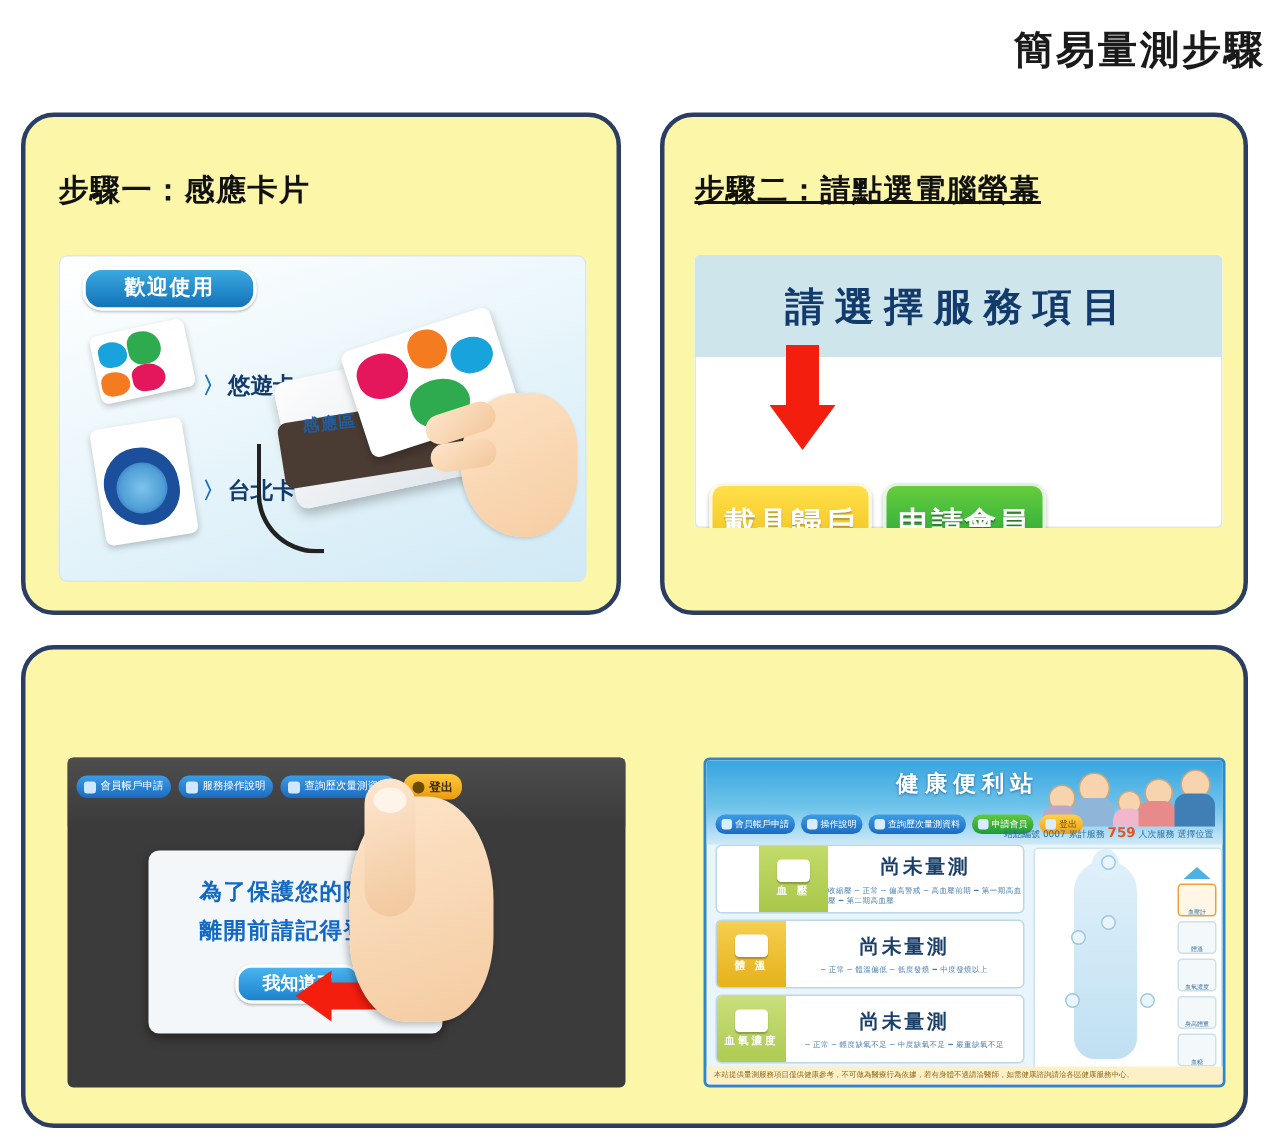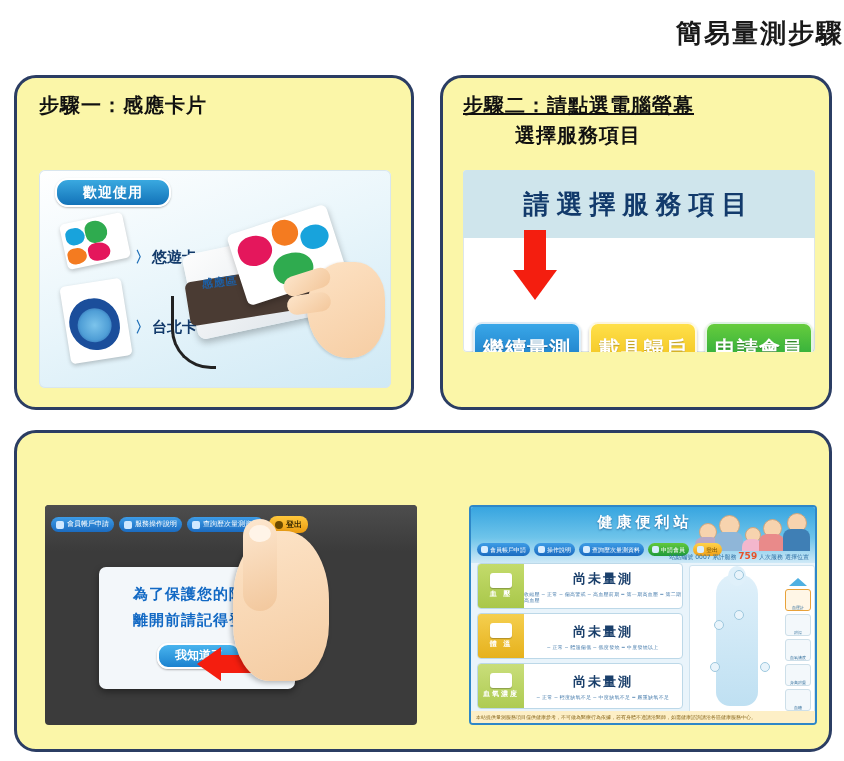--- a/index.html
+++ b/index.html
@@ -13,21 +13,21 @@
     font-size:26px;font-weight:700;color:#1a1a1a;letter-spacing:2px;
   }
 
   
   .panel{
     position:absolute;background:#fbf6a8;border:3px solid #2b3d63;
     border-radius:22px;box-sizing:border-box;
   }
   .panel-title{
     position:absolute;font-size:20px;font-weight:700;color:#111;
-    letter-spacing:1px;white-space:nowrap;
+    letter-spacing:1px;white-space:nowrap;margin-top:21px;
   }
 
   
   #panel1{left:14px;top:75px;width:400px;height:335px;}
   #p1-title{left:22px;top:14px;}
   .p1-screen{
     position:absolute;left:22px;top:92px;width:352px;height:218px;
     background:linear-gradient(160deg,#ffffff 0%,#eaf6fb 45%,#cfe9f5 100%);
     border-radius:6px;overflow:hidden;box-shadow:0 0 0 1px #d9e6ee inset;
   }
@@ -249,21 +249,21 @@
   .h-left{position:absolute;left:6px;top:56px;width:206px;}
   .m-row{
     display:flex;height:44px;margin-bottom:4px;background:#fff;border-radius:4px;
     border:1px solid #bcd8e8;overflow:hidden;
   }
   .m-icon{
     width:46px;display:flex;flex-direction:column;align-items:center;
     justify-content:center;gap:1px;color:#fff;font-size:7px;font-weight:700;
     letter-spacing:2px;flex:none;
   }
-  .m-icon.g{background:linear-gradient(180deg,#c3db6b,#a9c74a);}
+  .m-icon.g{background:linear-gradient(180deg,#c3db6b,#a9c74a);margin-left:28px;}
   .m-icon.y{background:linear-gradient(180deg,#f5cf4f,#e6b11c);}
   .m-icon.g2{background:linear-gradient(180deg,#c9de7a,#aecb52);}
   .m-icon .dev{width:22px;height:15px;background:#fff;border-radius:3px;
     box-shadow:0 1px 1px rgba(0,0,0,.25);}
   .m-body{flex:1;display:flex;flex-direction:column;align-items:center;
     justify-content:center;}
   .m-body .v{font-size:13px;font-weight:700;color:#1a3f6b;letter-spacing:2px;}
   .m-body .lg{font-size:5px;color:#4b7fae;margin-top:3px;letter-spacing:.3px;}
   .h-right{
     position:absolute;left:218px;top:58px;width:124px;height:152px;background:#fff;
@@ -343,32 +343,30 @@
     </div>
     <div class="hand1">
       <div class="fin f1"></div>
         <div class="fin f2"></div>
     </div>
   </div>
 </div>
 
 <div class="panel" id="panel2">
   <div class="panel-title" id="p2-title-1">步驟二：請點選電腦螢幕</div>
-  <div class="panel-title" id="p2-title-2">選擇服務項目</div>
 
   <div class="p2-screen">
     <div class="p2-banner">
       <span>請選擇服務項目</span>
     </div>
     <div class="arrow-down">
       <div class="stem"></div>
         <div class="head"></div>
     </div>
     <div class="svc-row">
-      <div class="svc-btn svc-blue">繼續量測</div>
       <div class="svc-btn svc-yellow">載具歸戶</div>
       <div class="svc-btn svc-green">申請會員</div>
     </div>
   </div>
 </div>
 
 <div class="panel" id="panel3">
 
   <div class="k-screen">
     <div class="k-sky"></div>

